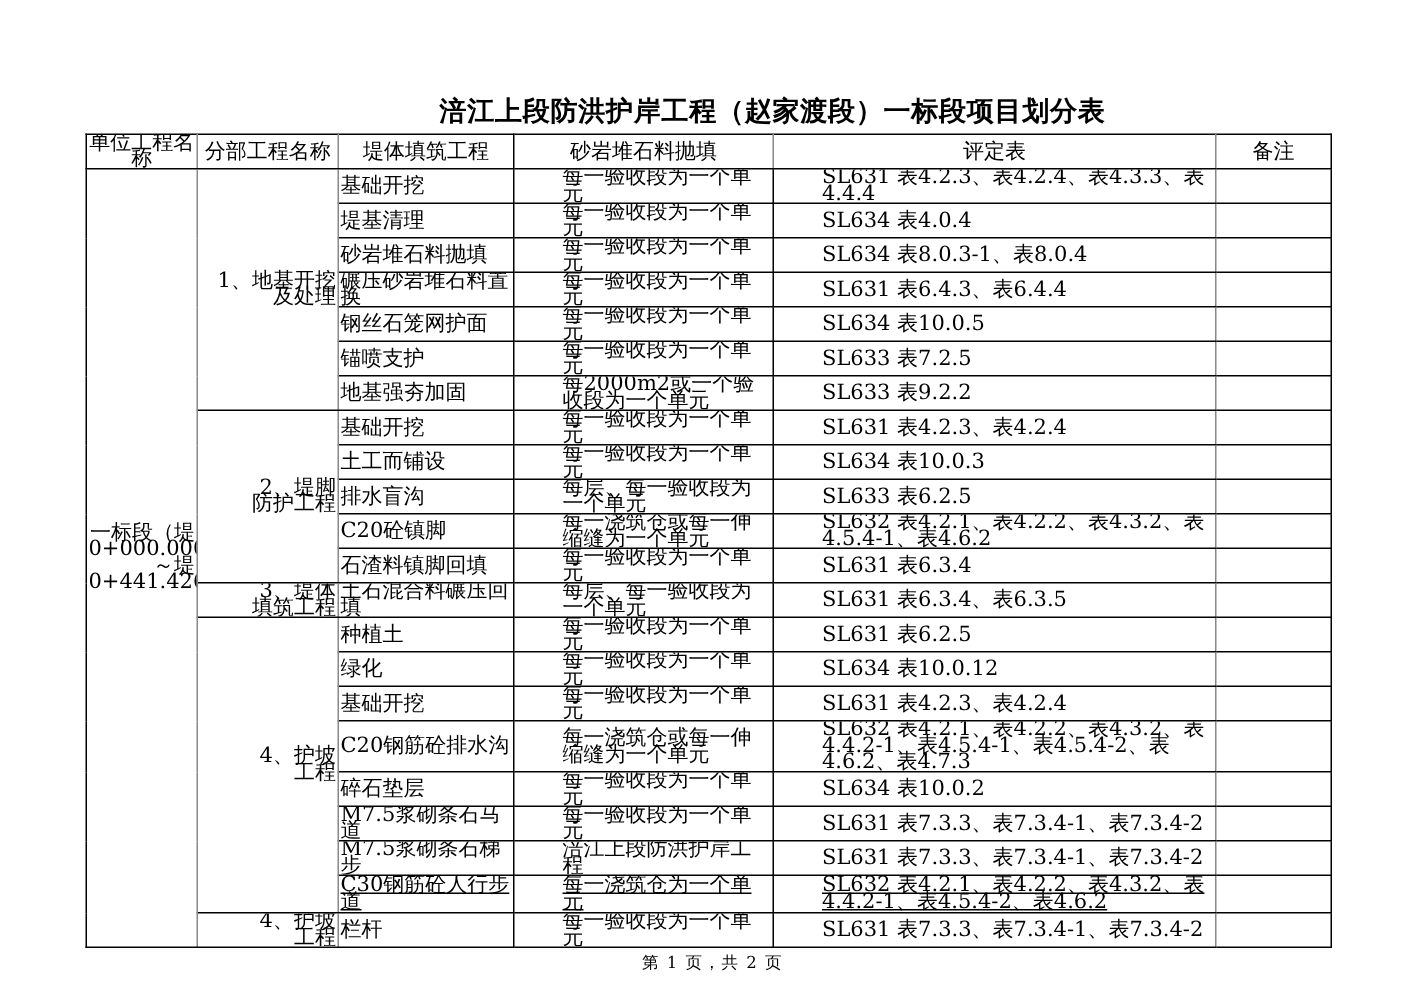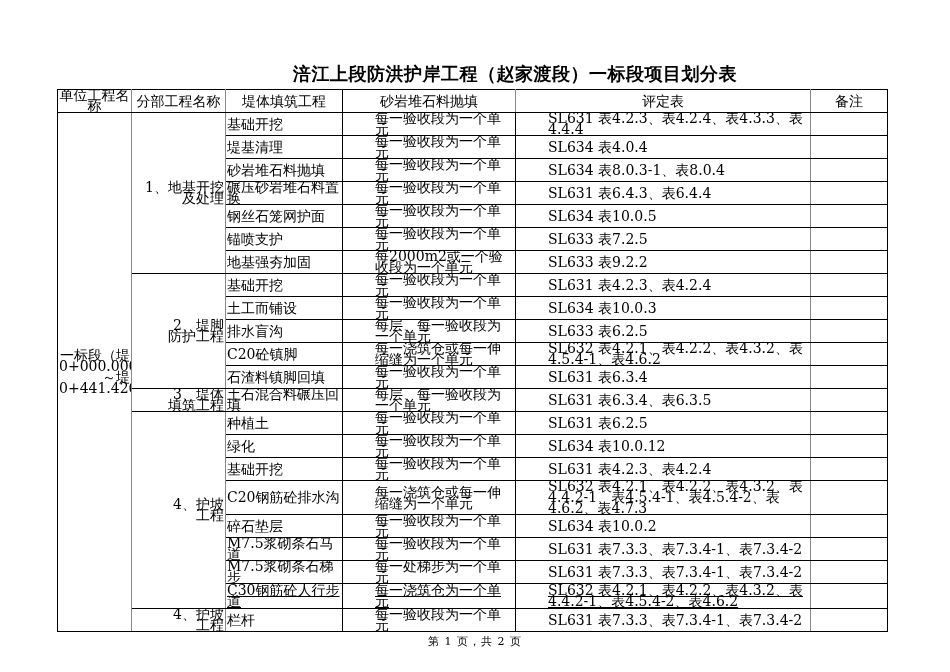--- a/index.html
+++ b/index.html
@@ -162,21 +162,21 @@
     <td></td>
   </tr>
   <tr>
     <td>M7.5浆砌条石马道</td>
     <td class="gl">每一验收段为一个单元</td>
     <td class="gl gr">SL631 表7.3.3、表7.3.4-1、表7.3.4-2</td>
     <td></td>
   </tr>
   <tr>
     <td>M7.5浆砌条石梯步</td>
-    <td class="gl">每一处梯步为一个单元</td>
+    <td class="gl">涪江上段防洪护岸工程</td>
     <td class="gl gr">SL631 表7.3.3、表7.3.4-1、表7.3.4-2</td>
     <td></td>
   </tr>
   <tr class="tall2">
     <td>C30钢筋砼人行步道</td>
     <td class="gl">每一浇筑仓为一个单元</td>
     <td class="gl gr">SL632 表4.2.1、表4.2.2、表4.3.2、表4.4.2-1、表4.5.4-2、表4.6.2</td>
     <td></td>
   </tr>
 

